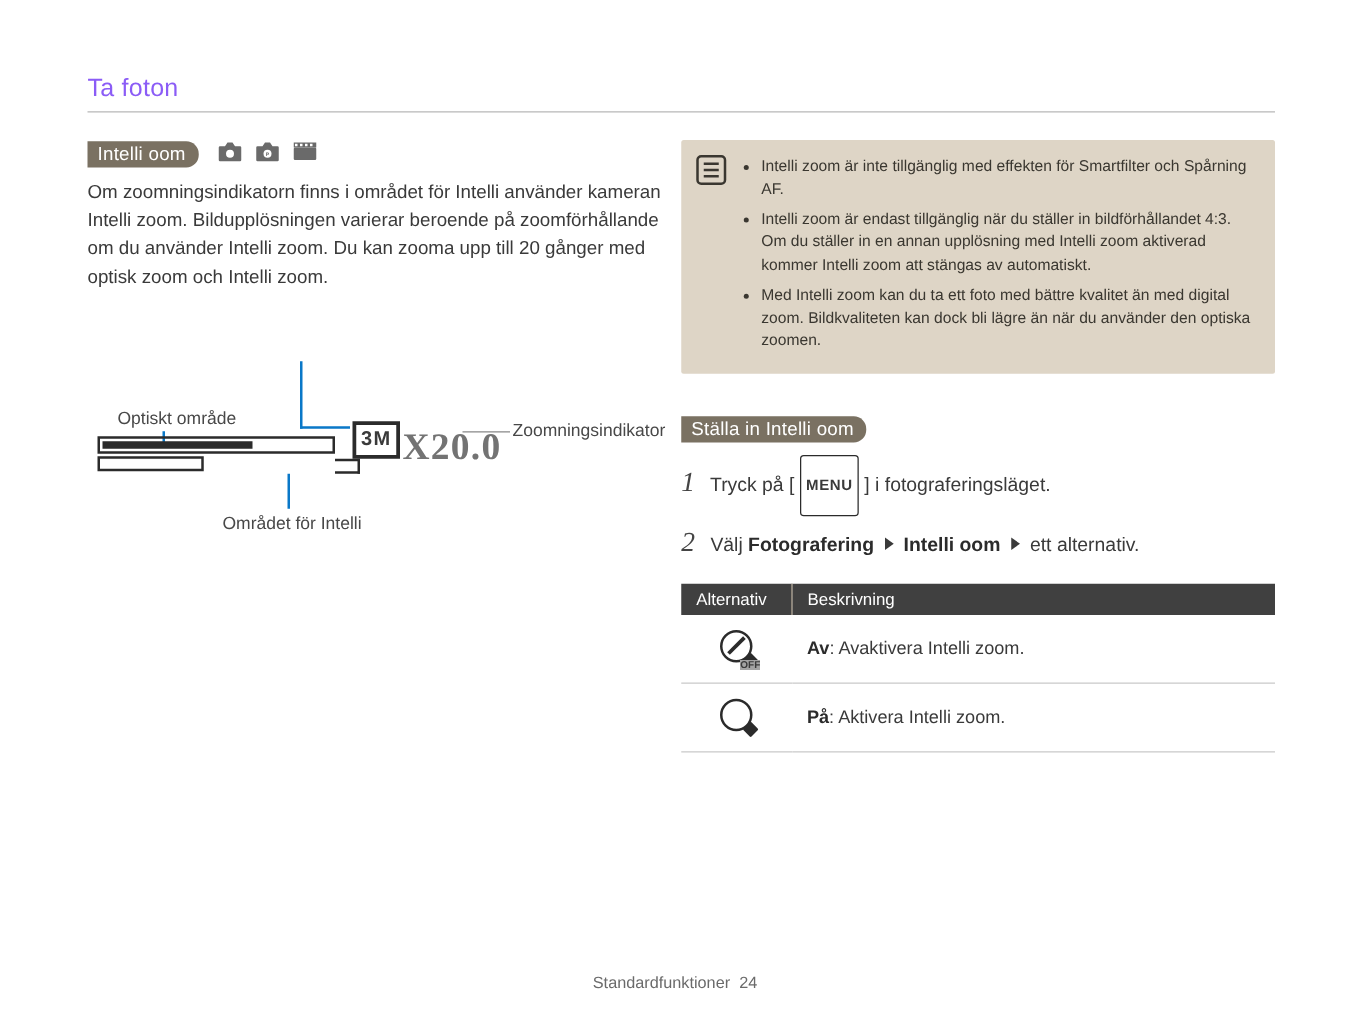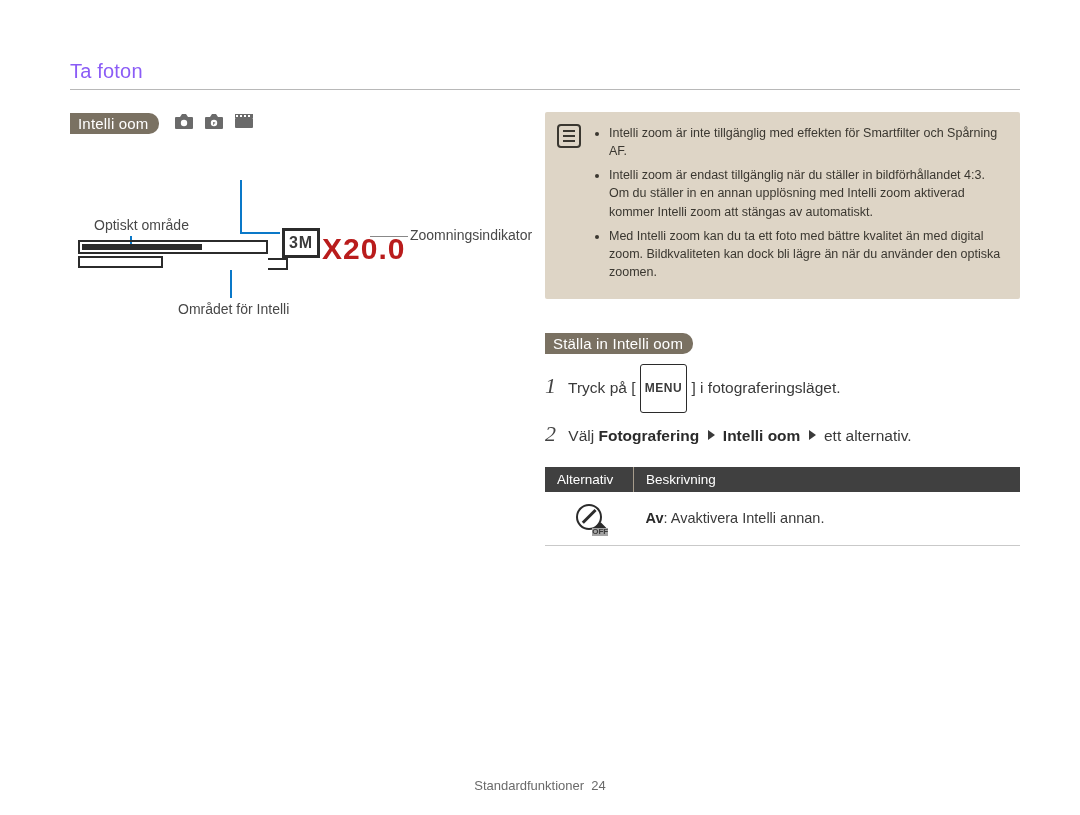--- a/index.html
+++ b/index.html
@@ -123,25 +123,25 @@
     width: 20px;
     height: 12px;
     border: 2px solid #2b2b2b;
     border-left: none;
     box-sizing: border-box;
   }
   .zoom-text {
     position: absolute;
     left: 252px;
     top: 90px;
-    font-family: Liberation Sans, sans-serif;
+    font-family: Liberation Serif, serif;
     font-weight: 900;
     font-size: 30px;
     letter-spacing: 1px;
-    color: #b91c1c;
+    color: #737373;
   }
   .lead-line {
     position: absolute;
     background: #0a78c8;
   }
   .info-box {
     background: #ded5c6;
     border-radius: 2px;
     padding: 12px 14px 12px 50px;
     position: relative;
@@ -301,20 +301,21 @@
                 <rect x="2" y="6" width="18" height="10" rx="1" fill="#6a6a6a"></rect>
                 <rect x="2" y="2" width="18" height="4" fill="#6a6a6a"></rect>
                 <rect x="3" y="3" width="2" height="2" fill="#fff"></rect>
                 <rect x="7" y="3" width="2" height="2" fill="#fff"></rect>
                 <rect x="11" y="3" width="2" height="2" fill="#fff"></rect>
                 <rect x="15" y="3" width="2" height="2" fill="#fff"></rect>
               </svg></span>
         </span>
       </div>
 
+      <p class="para">Om zoomningsindikatorn finns i området för Intelli använder kameran Intelli zoom. Bildupplösningen varierar beroende på zoomförhållande om du använder Intelli zoom. Du kan zooma upp till 20 gånger med optisk zoom och Intelli zoom.</p>
 
       <div class="diagram">
         <div class="lead-line" style="left:170px;top:38px;width:2px;height:54px;"></div>
         <div class="lead-line" style="left:170px;top:90px;width:40px;height:2px;"></div>
 
         <div class="d-label" style="left:24px;top:74px;">Optiskt område</div>
         <div class="lead-line" style="left:60px;top:94px;width:2px;height:10px;"></div>
 
         <div class="bar-outer">
           <div class="bar-fill"></div>
@@ -375,21 +376,31 @@
         </thead>
         <tbody>
           <tr>
             <td>
               <span class="opt-icon">
                 <span class="handle"></span><span class="slash"></span>
                 <span class="off-tag">OFF</span>
               </span>
             </td>
             <td>
-              <span class="bold">Av</span><span>: Avaktivera Intelli annan.</span>
+              <span class="bold">Av</span><span>: Avaktivera Intelli zoom.</span>
+            </td>
+          </tr>
+          <tr>
+            <td>
+              <span class="opt-icon">
+                <span class="handle"></span>
+              </span>
+            </td>
+            <td>
+              <span class="bold">På</span><span>: Aktivera Intelli zoom.</span>
             </td>
           </tr>
         </tbody>
       </table>
 
     </div>
 
   </div>
 
   <div class="footer">

